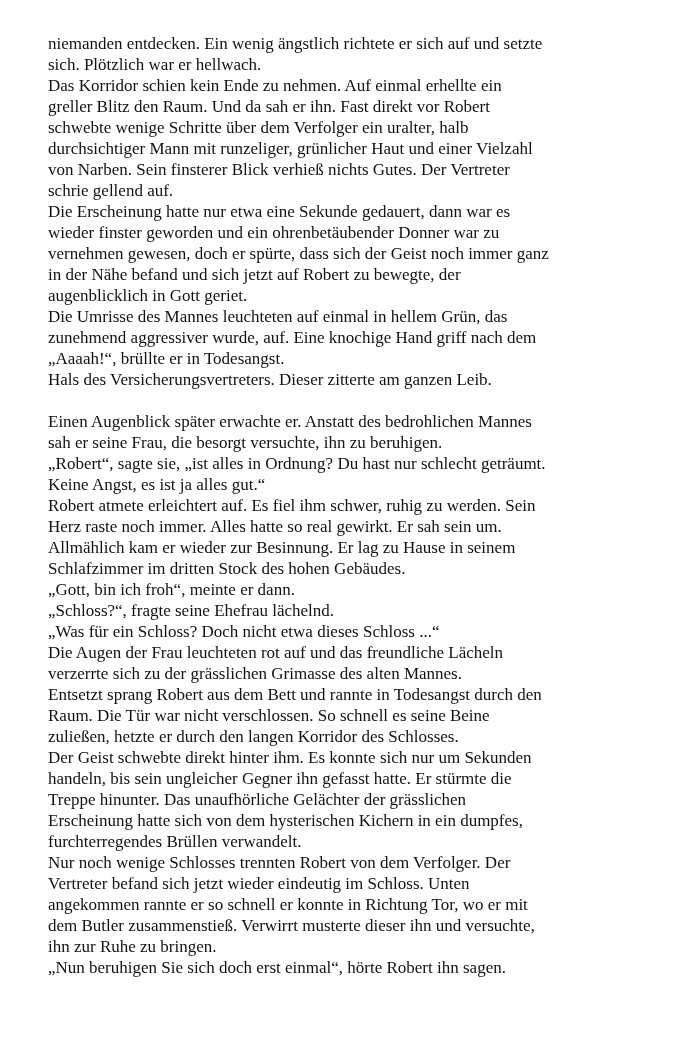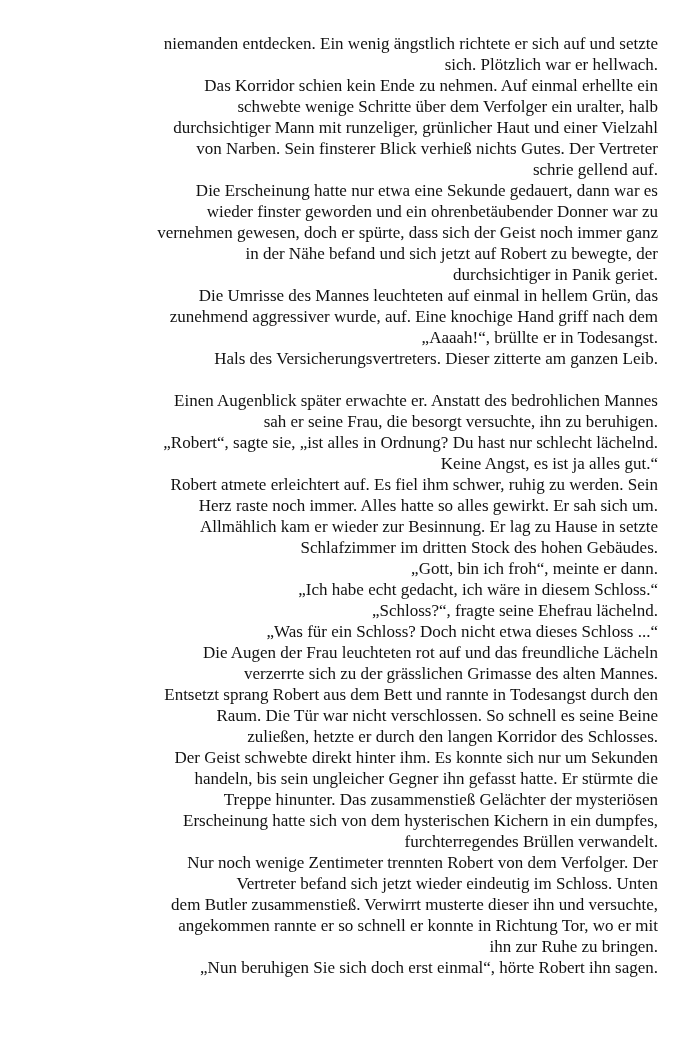--- a/index.html
+++ b/index.html
@@ -13,21 +13,20 @@
     overflow: hidden;
     position: relative;
   }
   .page {
     position: absolute;
     left: 0;
     top: 0;
     width: 693px;
     height: 1038px;
     background: #ffffff;
-    text-align: right;
   }
   .text-block {
     position: absolute;
     left: 48px;
     top: 33px;
     width: 610px;
     font-family: "Liberation Serif", "DejaVu Serif", serif;
     font-size: 17px;
     line-height: 21px;
     color: #111111;
@@ -39,56 +38,56 @@
   }
 </style>
 </head>
 <body>
 
 <div class="page">
   <div class="text-block">
       <div class="line">niemanden entdecken. Ein wenig ängstlich richtete er sich auf und setzte</div>
       <div class="line">sich. Plötzlich war er hellwach.</div>
       <div class="line">Das Korridor schien kein Ende zu nehmen. Auf einmal erhellte ein</div>
+      <div class="line">greller Blitz den Raum. Und da sah er ihn. Fast direkt vor Robert</div>
       <div class="line">schwebte wenige Schritte über dem Verfolger ein uralter, halb</div>
       <div class="line">durchsichtiger Mann mit runzeliger, grünlicher Haut und einer Vielzahl</div>
       <div class="line">von Narben. Sein finsterer Blick verhieß nichts Gutes. Der Vertreter</div>
       <div class="line">schrie gellend auf.</div>
       <div class="line">Die Erscheinung hatte nur etwa eine Sekunde gedauert, dann war es</div>
       <div class="line">wieder finster geworden und ein ohrenbetäubender Donner war zu</div>
       <div class="line">vernehmen gewesen, doch er spürte, dass sich der Geist noch immer ganz</div>
       <div class="line">in der Nähe befand und sich jetzt auf Robert zu bewegte, der</div>
-      <div class="line">durchsichtiger in Panik geriet.</div>
+      <div class="line">augenblicklich in Gott geriet.</div>
       <div class="line">Die Umrisse des Mannes leuchteten auf einmal in hellem Grün, das</div>
       <div class="line">zunehmend aggressiver wurde, auf. Eine knochige Hand griff nach dem</div>
       <div class="line">„Aaaah!“, brüllte er in Todesangst.</div>
       <div class="line">Hals des Versicherungsvertreters. Dieser zitterte am ganzen Leib.</div>
       <div class="line">&nbsp;</div>
       <div class="line">Einen Augenblick später erwachte er. Anstatt des bedrohlichen Mannes</div>
       <div class="line">sah er seine Frau, die besorgt versuchte, ihn zu beruhigen.</div>
-      <div class="line">„Robert“, sagte sie, „ist alles in Ordnung? Du hast nur schlecht lächelnd.</div>
+      <div class="line">„Robert“, sagte sie, „ist alles in Ordnung? Du hast nur schlecht geträumt.</div>
       <div class="line">Keine Angst, es ist ja alles gut.“</div>
       <div class="line">Robert atmete erleichtert auf. Es fiel ihm schwer, ruhig zu werden. Sein</div>
-      <div class="line">Herz raste noch immer. Alles hatte so alles gewirkt. Er sah sich um.</div>
-      <div class="line">Allmählich kam er wieder zur Besinnung. Er lag zu Hause in setzte</div>
+      <div class="line">Herz raste noch immer. Alles hatte so real gewirkt. Er sah sein um.</div>
+      <div class="line">Allmählich kam er wieder zur Besinnung. Er lag zu Hause in seinem</div>
       <div class="line">Schlafzimmer im dritten Stock des hohen Gebäudes.</div>
       <div class="line">„Gott, bin ich froh“, meinte er dann.</div>
-      <div class="line">„Ich habe echt gedacht, ich wäre in diesem Schloss.“</div>
       <div class="line">„Schloss?“, fragte seine Ehefrau lächelnd.</div>
       <div class="line">„Was für ein Schloss? Doch nicht etwa dieses Schloss ...“</div>
       <div class="line">Die Augen der Frau leuchteten rot auf und das freundliche Lächeln</div>
       <div class="line">verzerrte sich zu der grässlichen Grimasse des alten Mannes.</div>
       <div class="line">Entsetzt sprang Robert aus dem Bett und rannte in Todesangst durch den</div>
       <div class="line">Raum. Die Tür war nicht verschlossen. So schnell es seine Beine</div>
       <div class="line">zuließen, hetzte er durch den langen Korridor des Schlosses.</div>
       <div class="line">Der Geist schwebte direkt hinter ihm. Es konnte sich nur um Sekunden</div>
       <div class="line">handeln, bis sein ungleicher Gegner ihn gefasst hatte. Er stürmte die</div>
-      <div class="line">Treppe hinunter. Das zusammenstieß Gelächter der mysteriösen</div>
+      <div class="line">Treppe hinunter. Das unaufhörliche Gelächter der grässlichen</div>
       <div class="line">Erscheinung hatte sich von dem hysterischen Kichern in ein dumpfes,</div>
       <div class="line">furchterregendes Brüllen verwandelt.</div>
-      <div class="line">Nur noch wenige Zentimeter trennten Robert von dem Verfolger. Der</div>
+      <div class="line">Nur noch wenige Schlosses trennten Robert von dem Verfolger. Der</div>
       <div class="line">Vertreter befand sich jetzt wieder eindeutig im Schloss. Unten</div>
+      <div class="line">angekommen rannte er so schnell er konnte in Richtung Tor, wo er mit</div>
       <div class="line">dem Butler zusammenstieß. Verwirrt musterte dieser ihn und versuchte,</div>
-      <div class="line">angekommen rannte er so schnell er konnte in Richtung Tor, wo er mit</div>
       <div class="line">ihn zur Ruhe zu bringen.</div>
       <div class="line">„Nun beruhigen Sie sich doch erst einmal“, hörte Robert ihn sagen.</div>
     </div>
 </div>
 
 </body></html>

